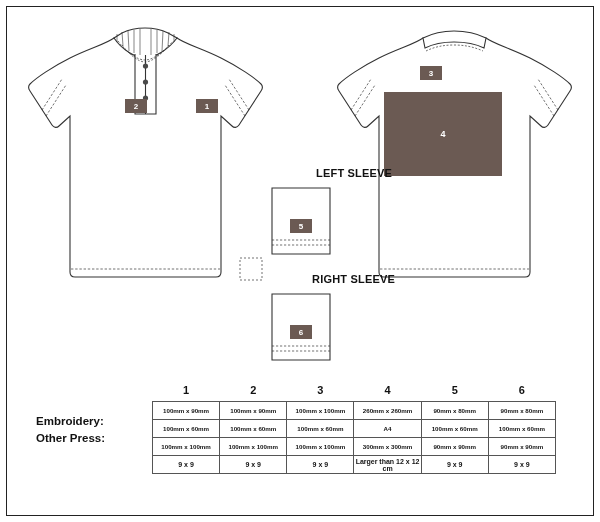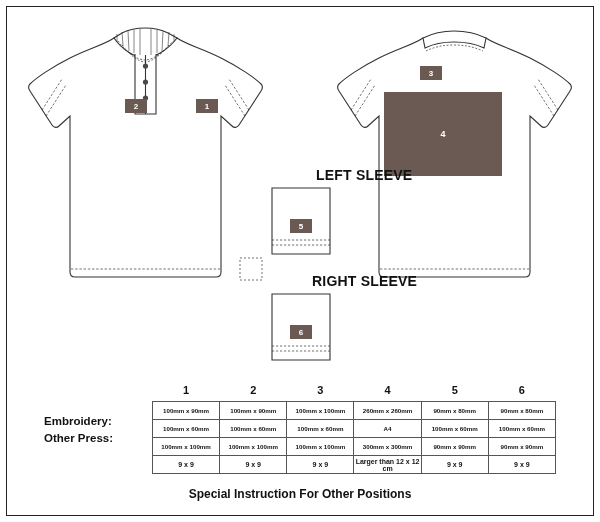--- a/index.html
+++ b/index.html
@@ -35,21 +35,21 @@
     color: #ffffff;
     font-size: 8px;
     font-weight: bold;
     display: flex;
     align-items: center;
     justify-content: center;
     box-sizing: border-box;
   }
   .sleeve-label {
     position: absolute;
-    font-size: 14px;
+    font-size: 11px;
     font-weight: bold;
     color: #111111;
     letter-spacing: 0.2px;
     padding-left: 44px;
   }
   
   #table-wrap {
     position: absolute;
     left: 152px;
     top: 383px;
@@ -78,21 +78,21 @@
     font-weight: bold;
   }
   table.sizes td.small {
     font-size: 4.6px;
   }
   table.sizes tr.lastrow td {
     font-size: 7px;
   }
   #labels {
     position: absolute;
-    left: 44px;
+    left: 36px;
     top: 413px;
     width: 120px;
   }
   #labels div {
     font-size: 11.5px;
     font-weight: bold;
     color: #111111;
     line-height: 17.2px;
     white-space: nowrap;
   }
@@ -262,14 +262,13 @@
           <td>9 x 9</td>
           <td>9 x 9</td>
           <td class="small">Larger than 12 x 12 cm</td>
           <td>9 x 9</td>
           <td>9 x 9</td>
         </tr>
       </tbody>
     </table>
   </div>
 
-  <div id="footnote">Special Instruction For Other Positions</div>
 </div>
 
 </body></html>

